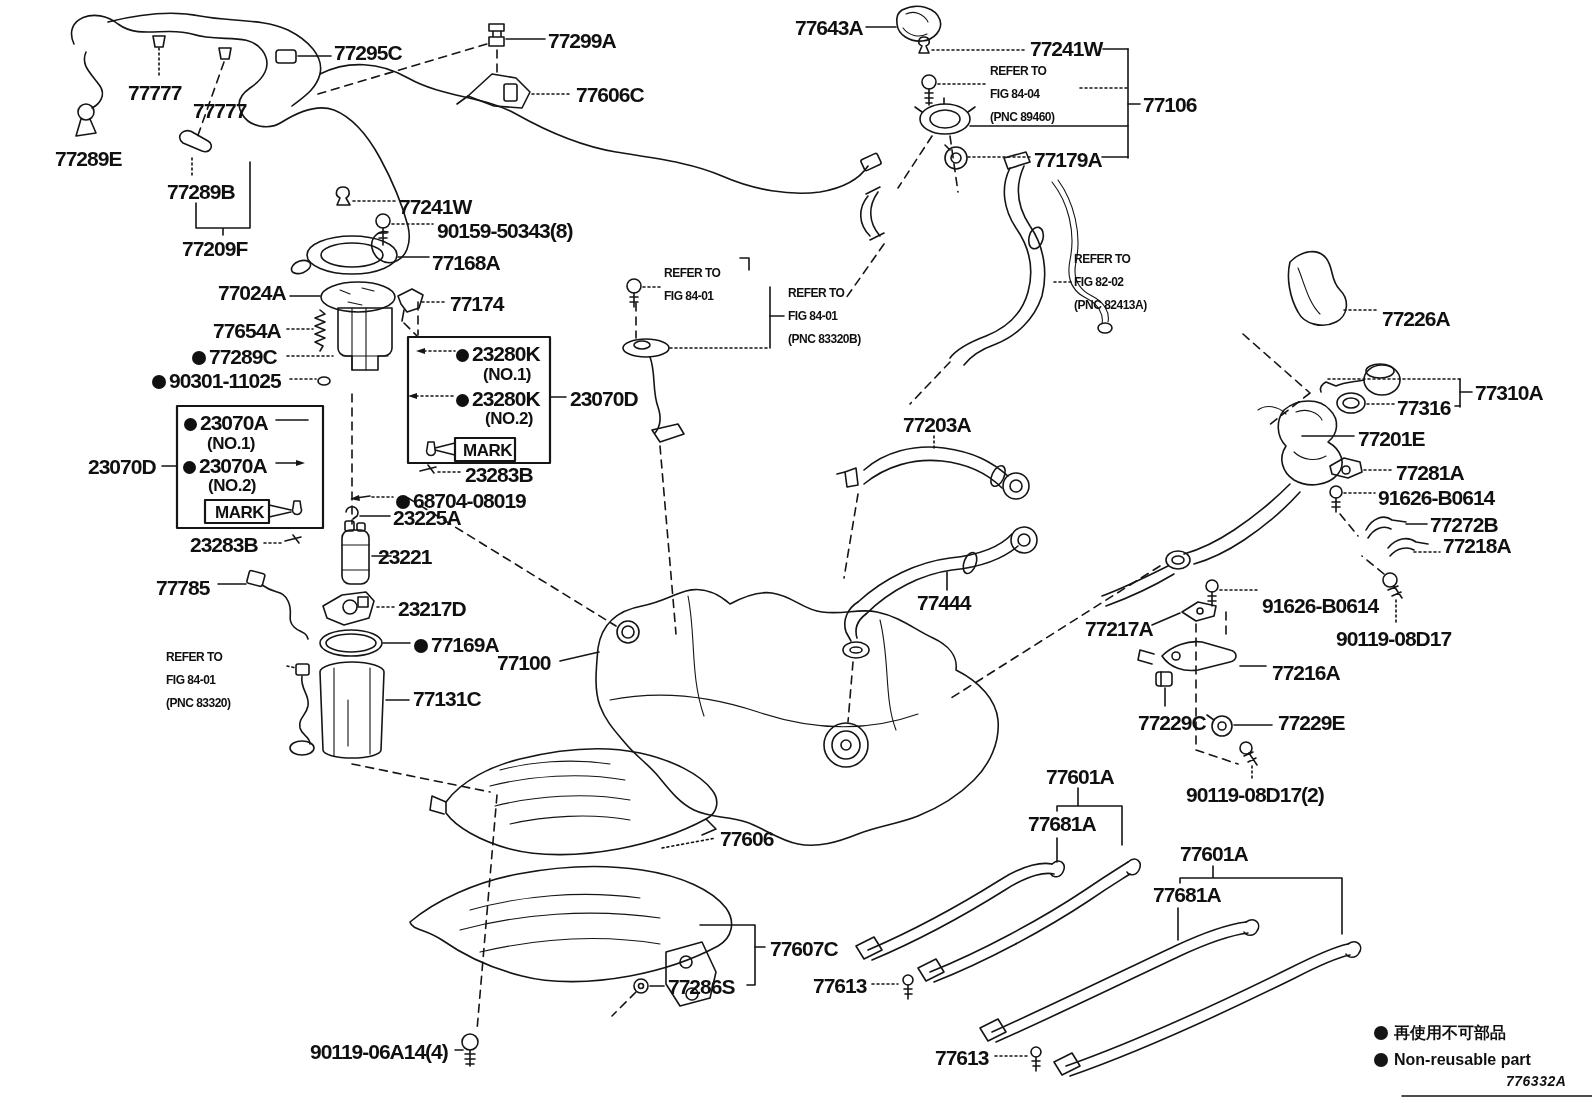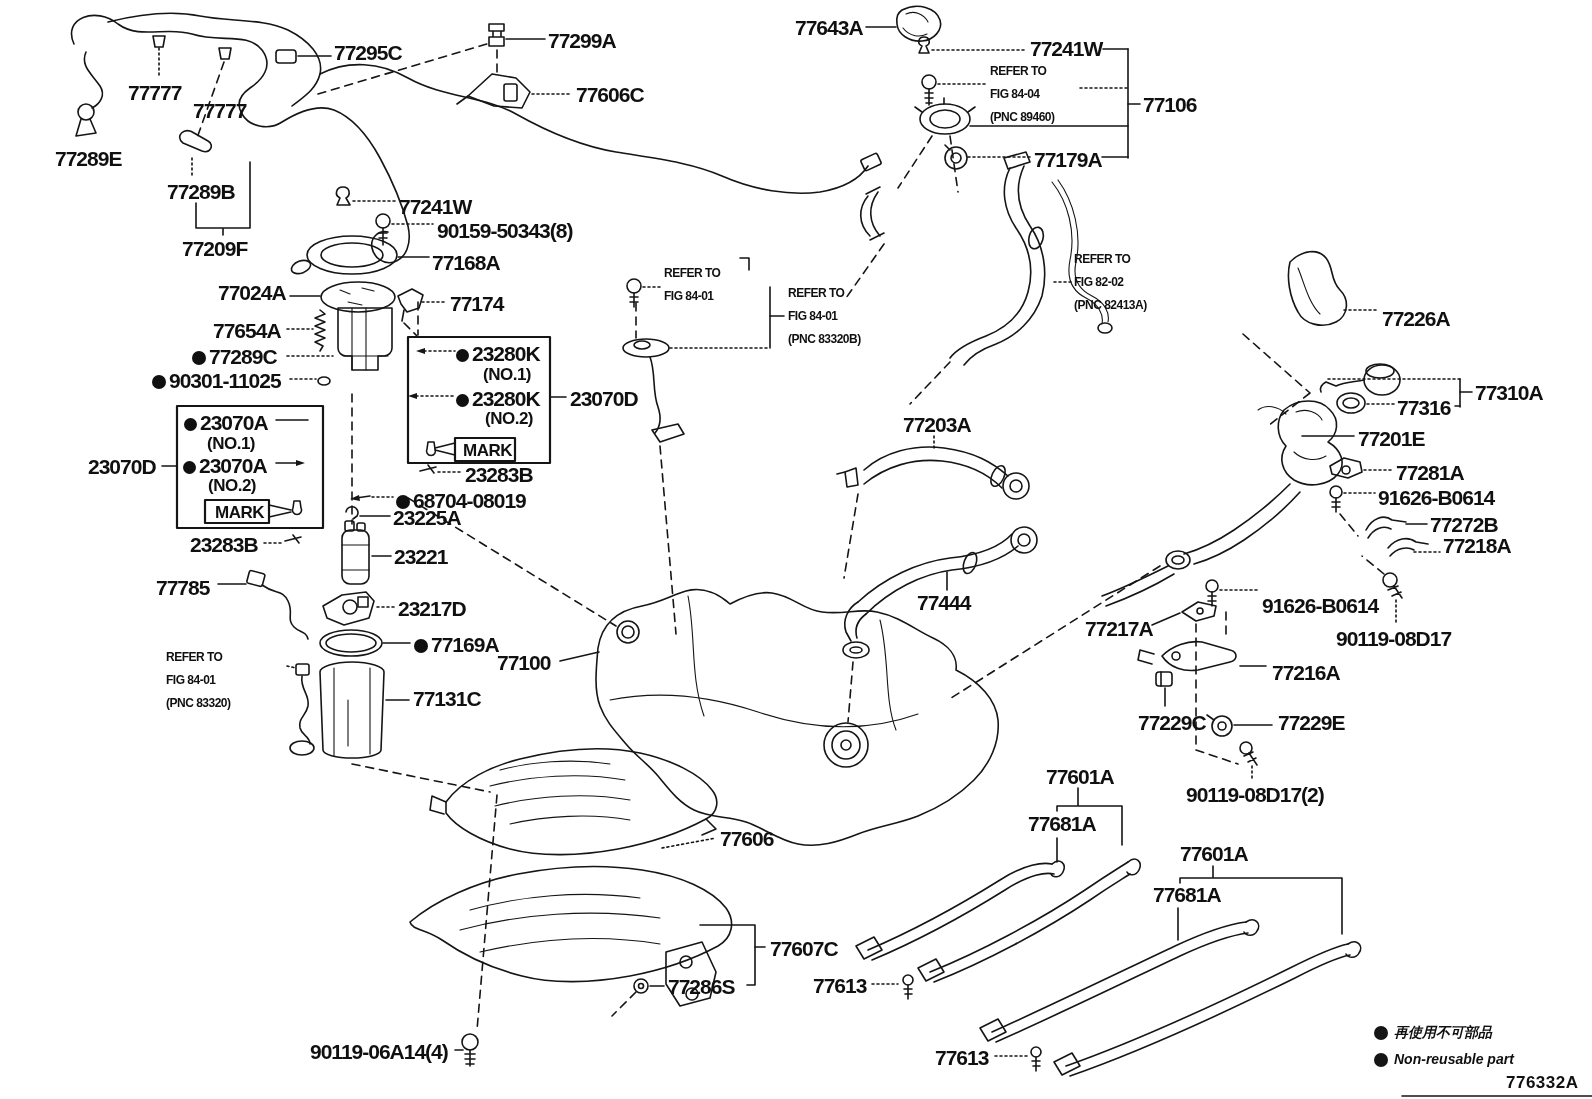--- a/index.html
+++ b/index.html
@@ -8,22 +8,22 @@
   #art{position:absolute;left:0;top:0;}
   svg path,svg circle,svg ellipse,svg rect,svg polyline{stroke:#151515;fill:none;stroke-width:1.6;stroke-linecap:round;stroke-linejoin:round;}
   svg .dash{stroke-dasharray:8 6;}
   svg .dot{stroke-dasharray:2 3;}
   svg .thin{stroke-width:1.1;}
   svg .bx{stroke-width:2.2;}
   svg .fill{fill:#151515;stroke:none;}
   .lbl{position:absolute;font-weight:700;font-size:21px;line-height:1.0;letter-spacing:-1px;color:#101010;white-space:nowrap;}
   .sm{font-size:17px;letter-spacing:-0.5px;}
   .ref{font-size:12px;line-height:23px;letter-spacing:-0.5px;}
-  .leg{font-size:14px;letter-spacing:0;font-style:italic;}
-  .code{font-size:17px;letter-spacing:0.5px;}
+  .leg{font-size:16px;letter-spacing:0;}
+  .code{font-size:14px;letter-spacing:0.5px;font-style:italic;}
   .dotspan{display:inline-block;width:14px;height:14px;border-radius:50%;background:#101010;margin-right:3px;vertical-align:-1px;}
   .dotspan.s{width:13px;height:13px;}
 </style>
 </head>
 <body>
 
 <div id="canvas">
 
 <svg id="art" width="1592" height="1099" viewBox="0 0 1592 1099">
 
@@ -397,21 +397,21 @@
 <div class="lbl" style="left:190px;top:534px">23283B</div>
 <div class="lbl" style="left:456px;top:343px"><span class="dotspan s"></span><span>23280K</span></div>
 <div class="lbl sm" style="left:483px;top:366px">(NO.1)</div>
 <div class="lbl" style="left:456px;top:388px"><span class="dotspan s"></span><span>23280K</span></div>
 <div class="lbl sm" style="left:485px;top:410px">(NO.2)</div>
 <div class="lbl sm" style="left:463px;top:442px">MARK</div>
 <div class="lbl" style="left:570px;top:388px">23070D</div>
 <div class="lbl" style="left:465px;top:464px">23283B</div>
 <div class="lbl" style="left:396px;top:490px"><span class="dotspan"></span><span>68704-08019</span></div>
 <div class="lbl" style="left:393px;top:507px">23225A</div>
-<div class="lbl" style="left:394px;top:546px">23221</div>
+<div class="lbl" style="left:378px;top:546px">23221</div>
 <div class="lbl" style="left:156px;top:577px">77785</div>
 <div class="lbl" style="left:398px;top:598px">23217D</div>
 <div class="lbl" style="left:414px;top:634px"><span class="dotspan"></span><span>77169A</span></div>
 <div class="lbl" style="left:497px;top:652px">77100</div>
 <div class="lbl" style="left:413px;top:688px">77131C</div>
 <div class="lbl ref" style="left:166px;top:646px">
   <div>REFER TO</div>
       <div>FIG 84-01</div>
       <div>(PNC 83320)</div>
 </div>

